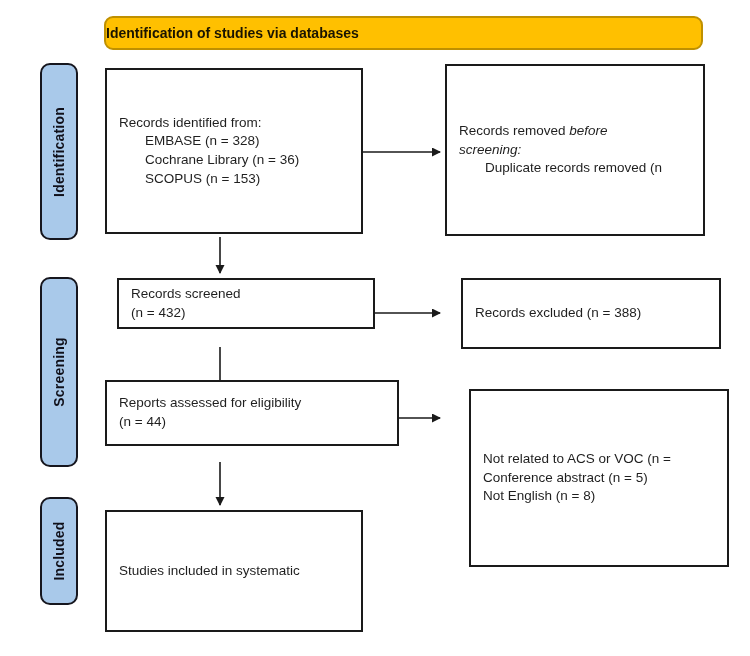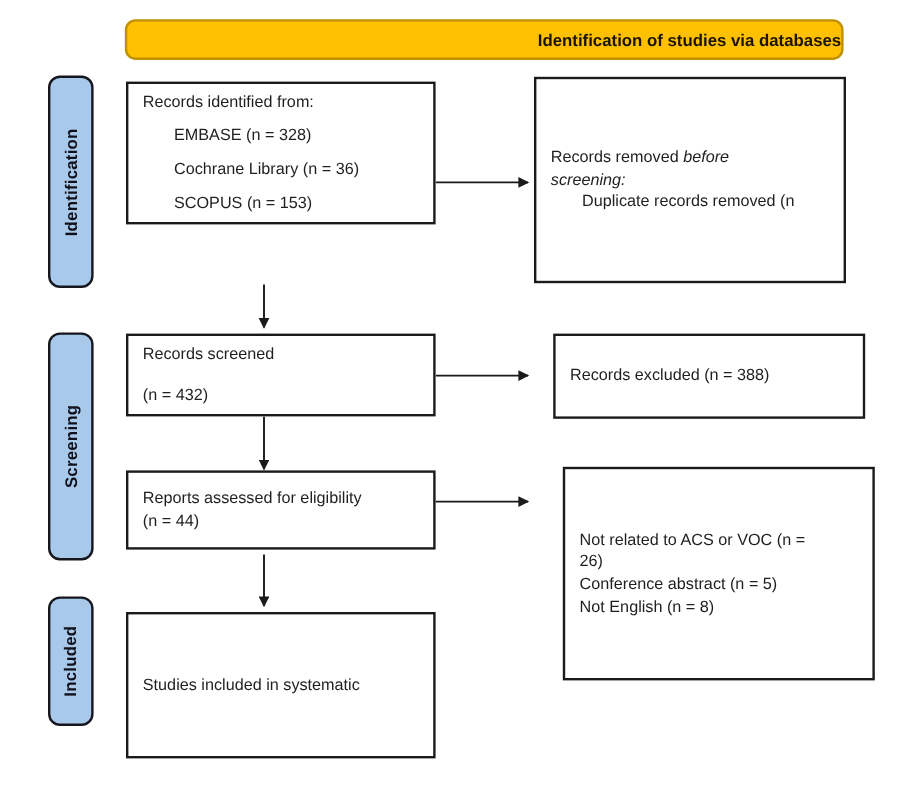--- a/index.html
+++ b/index.html
@@ -21,21 +21,21 @@
     color:var(--text-color);
     overflow:hidden;
   }
   .arrows{position:absolute;left:0;top:0;width:750px;height:656px;}
   .banner{
     position:absolute;left:104px;top:16px;width:599px;height:34px;
     background:var(--banner-fill);
     border:2px solid var(--banner-border);
     border-radius:9px;
     box-sizing:border-box;
-    display:flex;align-items:center;justify-content:flex-end;
+    display:flex;align-items:center;justify-content:flex-start;
     font-size:14px;font-weight:bold;color:#1a1400;
   }
   .stage{
     position:absolute;left:40px;width:38px;
     background:var(--stage-fill);
     border:2.5px solid var(--stage-border);
     border-radius:10px;
     box-sizing:border-box;
     display:flex;align-items:center;justify-content:center;
   }
@@ -50,25 +50,25 @@
     background:#ffffff;
     border:2px solid var(--box-border);
     box-sizing:border-box;
     display:flex;flex-direction:column;justify-content:center;
     padding:6px 8px 6px 12px;
     font-size:13.5px;line-height:18.6px;
   }
   .indent{margin-left:26px;}
   .ital{font-style:italic;}
   
-  .b-identified{left:105px;top:68px;width:258px;height:119px;justify-content:space-between;}
+  .b-identified{left:105px;top:68px;width:258px;height:166px;}
   .b-removed{left:445px;top:64px;width:260px;height:172px;}
-  .b-screened{left:105px;top:278px;width:258px;height:69px;justify-content:space-between;}
+  .b-screened{left:117px;top:278px;width:258px;height:51px;}
   .b-excluded{left:445px;top:278px;width:260px;height:71px;margin-left:16px;}
-  .b-assessed{left:105px;top:392px;width:258px;height:66px;}
+  .b-assessed{left:105px;top:380px;width:294px;height:66px;}
   .b-reasons{left:445px;top:389px;width:260px;height:178px;margin-left:24px;}
   .b-included{left:105px;top:510px;width:258px;height:122px;}
   .st-identification{top:63px;height:177px;}
   .st-screening{top:277px;height:190px;}
   .st-included{top:497px;height:108px;}
 </style>
 </head>
 <body>
 
 <div class="canvas">
@@ -123,21 +123,20 @@
     <div>Records excluded (n = 388)</div>
   </div>
 
   <div class="fbox b-assessed">
     <div>Reports assessed for eligibility</div>
     <div>(n = 44)</div>
   </div>
 
   <div class="fbox b-reasons">
     <div>Not related to ACS or VOC (n =</div>
-    <div>26)</div>
     <div>Conference abstract (n = 5)</div>
     <div>Not English (n = 8)</div>
   </div>
 
   <div class="fbox b-included">
     <div>Studies included in systematic</div>
   </div>
 
 </div>
 

